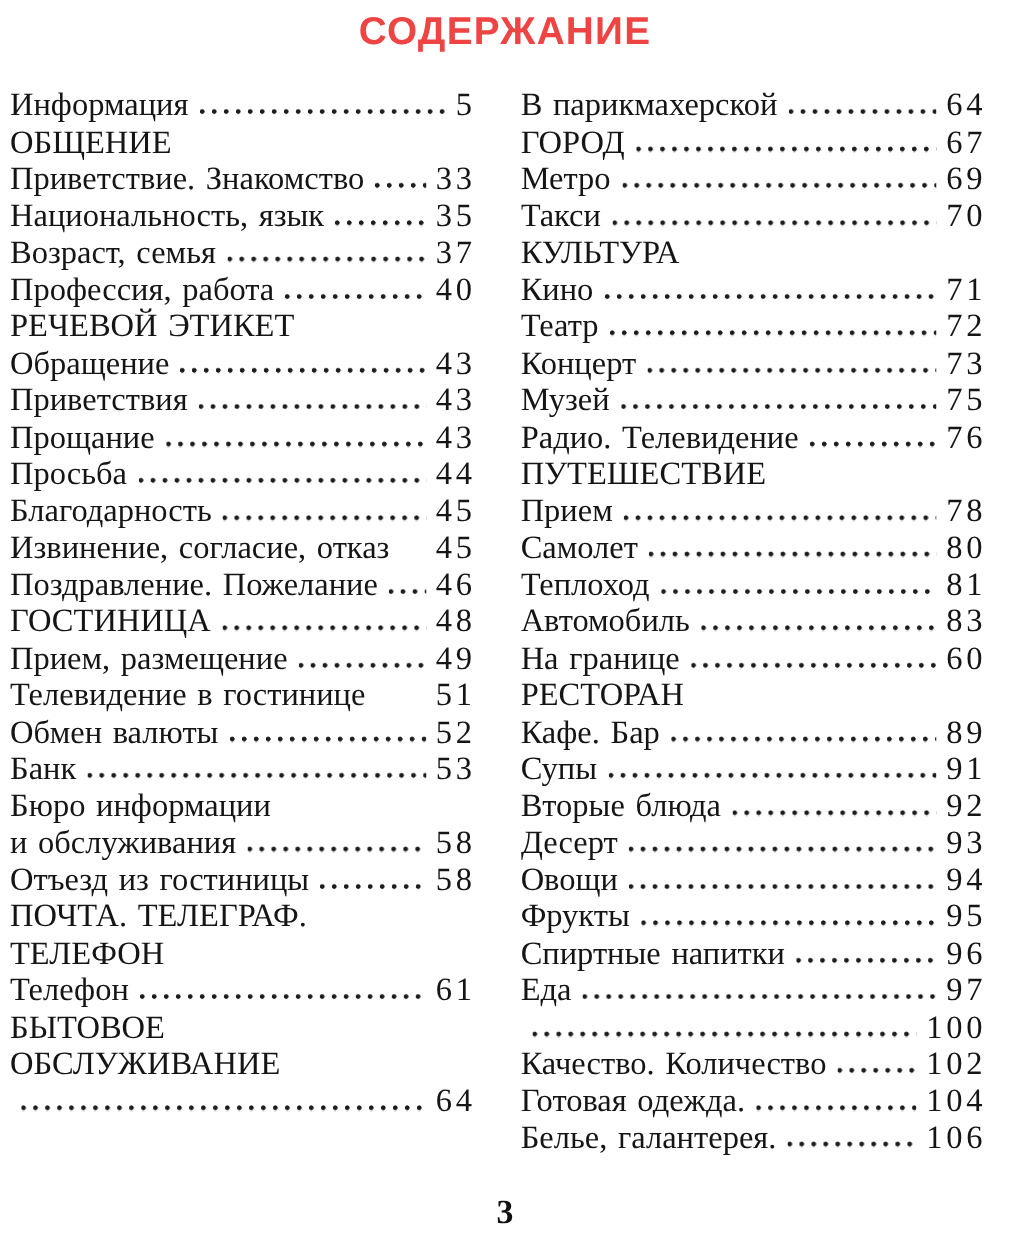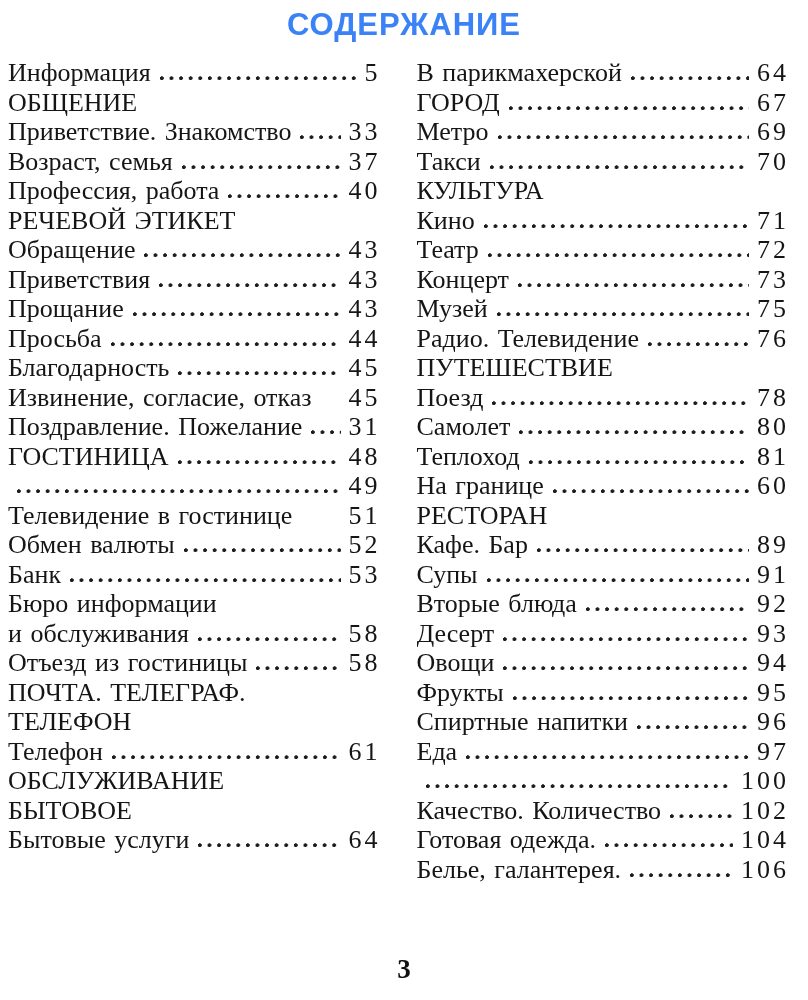--- a/index.html
+++ b/index.html
@@ -14,25 +14,25 @@
   }
   .page-title {
     margin: 0;
     padding-top: 7px;
     text-align: center;
     font-family: "Liberation Sans", "DejaVu Sans", sans-serif;
     font-weight: 700;
     font-size: 31px;
     line-height: 36px;
     letter-spacing: 1px;
-    color: #3b82f6;
+    color: #ef4444;
   }
   .columns {
     display: flex;
-    margin-top: 15px;
+    margin-top: 26px;
     padding-left: 8px;
     padding-right: 22px;
     gap: 39px;
   }
   .col {
     flex: 1 1 0;
     min-width: 0;
   }
   .row {
     display: flex;
@@ -90,20 +90,25 @@
       </div>
       <div class="row">
         <span class="label">ОБЩЕНИЕ</span>
       </div>
       <div class="row">
         <span class="label">Приветствие. Знакомство</span>
         <span class="leader"></span>
         <span class="page-num">33</span>
       </div>
       <div class="row">
+        <span class="label">Национальность, язык</span>
+        <span class="leader"></span>
+        <span class="page-num">35</span>
+      </div>
+      <div class="row">
         <span class="label">Возраст, семья</span>
         <span class="leader"></span>
         <span class="page-num">37</span>
       </div>
       <div class="row">
         <span class="label">Профессия, работа</span>
         <span class="leader"></span>
         <span class="page-num">40</span>
       </div>
       <div class="row">
@@ -135,28 +140,29 @@
         <span class="page-num">45</span>
       </div>
       <div class="row">
         <span class="label">Извинение, согласие, отказ</span>
         <span class="leader no-dots"></span>
         <span class="page-num">45</span>
       </div>
       <div class="row">
         <span class="label">Поздравление. Пожелание</span>
         <span class="leader"></span>
-        <span class="page-num">31</span>
+        <span class="page-num">46</span>
       </div>
       <div class="row">
         <span class="label">ГОСТИНИЦА</span>
         <span class="leader"></span>
         <span class="page-num">48</span>
       </div>
       <div class="row">
+        <span class="label">Прием, размещение</span>
         <span class="leader"></span>
         <span class="page-num">49</span>
       </div>
       <div class="row">
         <span class="label">Телевидение в гостинице</span>
         <span class="leader no-dots"></span>
         <span class="page-num">51</span>
       </div>
       <div class="row">
         <span class="label">Обмен валюты</span>
@@ -186,27 +192,26 @@
       </div>
       <div class="row">
         <span class="label">ТЕЛЕФОН</span>
       </div>
       <div class="row">
         <span class="label">Телефон</span>
         <span class="leader"></span>
         <span class="page-num">61</span>
       </div>
       <div class="row">
+        <span class="label">БЫТОВОЕ</span>
+      </div>
+      <div class="row">
         <span class="label">ОБСЛУЖИВАНИЕ</span>
       </div>
       <div class="row">
-        <span class="label">БЫТОВОЕ</span>
-      </div>
-      <div class="row">
-        <span class="label">Бытовые услуги</span>
         <span class="leader"></span>
         <span class="page-num">64</span>
       </div>
     </div>
   <div class="col">
       <div class="row">
         <span class="label">В парикмахерской</span>
         <span class="leader"></span>
         <span class="page-num">64</span>
       </div>
@@ -250,33 +255,38 @@
       </div>
       <div class="row">
         <span class="label">Радио. Телевидение</span>
         <span class="leader"></span>
         <span class="page-num">76</span>
       </div>
       <div class="row">
         <span class="label">ПУТЕШЕСТВИЕ</span>
       </div>
       <div class="row">
-        <span class="label">Поезд</span>
+        <span class="label">Прием</span>
         <span class="leader"></span>
         <span class="page-num">78</span>
       </div>
       <div class="row">
         <span class="label">Самолет</span>
         <span class="leader"></span>
         <span class="page-num">80</span>
       </div>
       <div class="row">
         <span class="label">Теплоход</span>
         <span class="leader"></span>
         <span class="page-num">81</span>
+      </div>
+      <div class="row">
+        <span class="label">Автомобиль</span>
+        <span class="leader"></span>
+        <span class="page-num">83</span>
       </div>
       <div class="row">
         <span class="label">На границе</span>
         <span class="leader"></span>
         <span class="page-num">60</span>
       </div>
       <div class="row">
         <span class="label">РЕСТОРАН</span>
       </div>
       <div class="row">

